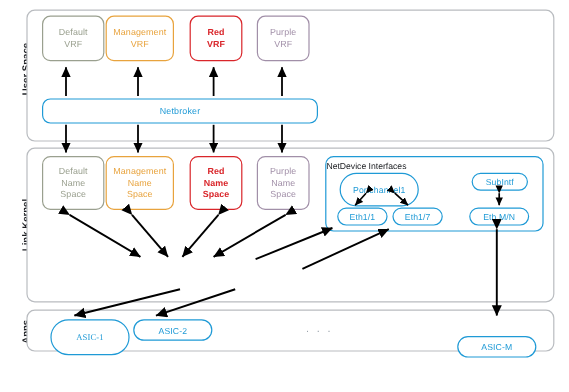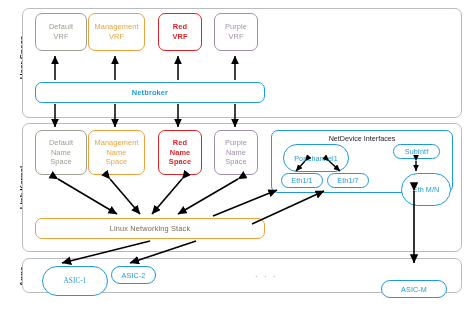--- a/index.html
+++ b/index.html
@@ -21,21 +21,21 @@
   .pill{position:absolute;box-sizing:border-box;border-radius:999px;
         display:flex;align-items:center;justify-content:center;
         background:#fff;font-size:7.2px;letter-spacing:.1px;white-space:nowrap;}
 
   .barbox{position:absolute;box-sizing:border-box;border-radius:7px;
           display:flex;align-items:center;justify-content:center;
           background:#fff;font-size:7.4px;letter-spacing:.15px;}
 
   .ndgroup{position:absolute;box-sizing:border-box;border-radius:7px;
            border:1.2px solid #1f9ad6;background:#fff;}
-  .ndtitle{position:absolute;width:100%;text-align:center;font-size:7.2px;
+  .ndtitle{position:absolute;width:100%;font-size:7.2px;
            color:#1b1d21;}
 
   .dots{position:absolute;font-size:9px;color:#9aa2ab;letter-spacing:2px;}
   .caption{position:absolute;font-size:8px;font-weight:bold;color:#1b1d21;
            text-align:center;}
   svg.lay{position:absolute;left:0;top:0;width:474px;height:327px;
           pointer-events:none;overflow:visible;}
 </style>
 </head>
 <body>
@@ -60,21 +60,21 @@
   </div>
   <div class="nodebox" style="left:158px;top:13px;width:44px;height:38px;border:1.6px solid #D9252A;color:#D9252A;font-weight:bold;">
     <span>Red</span>
     <span>VRF</span>
   </div>
   <div class="nodebox" style="left:214px;top:13px;width:44px;height:38px;border:1.3px solid #A18FA8;color:#A18FA8;">
     <span>Purple</span>
     <span>VRF</span>
   </div>
 
-  <div class="barbox" style="left:35px;top:82px;width:230px;height:21px;border:1.4px solid #1f9ad6;color:#1f9ad6;font-weight:bold;">
+  <div class="barbox" style="left:35px;top:82px;width:230px;height:21px;border:1.4px solid #1f9ad6;color:#1f9ad6;">
     <span>Netbroker</span>
   </div>
 
   <div class="nodebox" style="left:35px;top:130px;width:52px;height:45px;border:1.3px solid #9AA08F;color:#9AA08F;">
     <span>Default</span>
     <span>Name</span>
     <span>Space</span>
   </div>
   <div class="nodebox" style="left:88px;top:130px;width:57px;height:45px;border:1.3px solid #E8A33D;color:#E8A33D;">
     <span>Management</span>
@@ -102,32 +102,29 @@
   <div class="pill" style="left:393px;top:144px;width:47px;height:15px;border:1.2px solid #1f9ad6;color:#1f9ad6;">
     <span>SubIntf</span>
   </div>
 
   <div class="pill" style="left:281px;top:173px;width:42px;height:15px;border:1.2px solid #1f9ad6;color:#1f9ad6;">
     <span>Eth1/1</span>
   </div>
   <div class="pill" style="left:327px;top:173px;width:42px;height:15px;border:1.2px solid #1f9ad6;color:#1f9ad6;">
     <span>Eth1/7</span>
   </div>
-  <div class="pill" style="left:401px;top:173px;width:50px;height:33px;border:1.2px solid #1f9ad6;color:#1f9ad6;">
+  <div class="pill" style="left:391px;top:173px;width:50px;height:15px;border:1.2px solid #1f9ad6;color:#1f9ad6;">
     <span>Eth M/N</span>
   </div>
 
-  <div class="barbox" style="left:35px;top:218px;width:230px;height:21px;border:1.4px solid #E8A33D;color:#7a6a4f;">
-    <span>Linux Networking Stack</span>
-  </div>
 
   <div class="pill" style="left:42px;top:266px;width:66px;height:30px;border:1.4px solid #1f9ad6;color:#1f9ad6;font-family:Liberation Serif, serif;">
     <span>ASIC-1</span>
   </div>
-  <div class="pill" style="left:111px;top:266px;width:45px;height:18px;border:1.4px solid #1f9ad6;color:#1f9ad6;">
+  <div class="pill" style="left:111px;top:266px;width:66px;height:18px;border:1.4px solid #1f9ad6;color:#1f9ad6;">
     <span>ASIC-2</span>
   </div>
   <div class="pill" style="left:381px;top:280px;width:66px;height:18px;border:1.4px solid #1f9ad6;color:#1f9ad6;">
     <span>ASIC-M</span>
   </div>
 
   <div class="dots" style="left:255px;top:269px;">. . .</div>
 
 
   <svg class="lay" viewBox="0 0 474 327">

